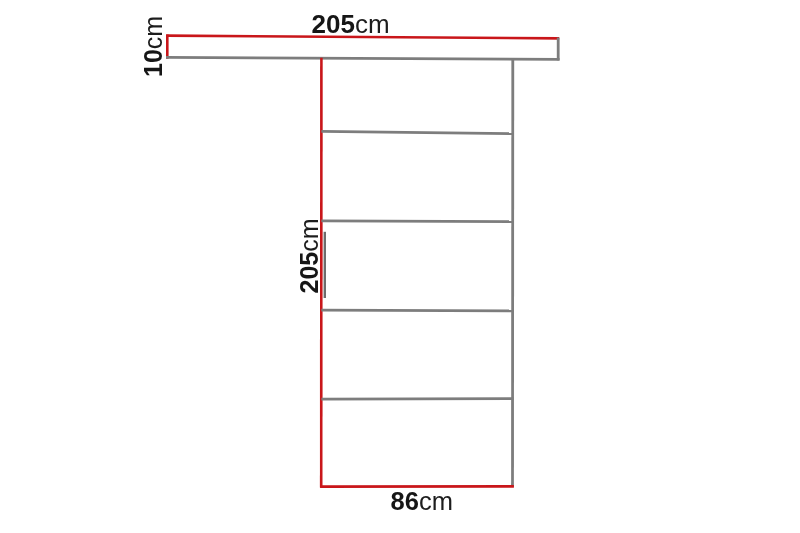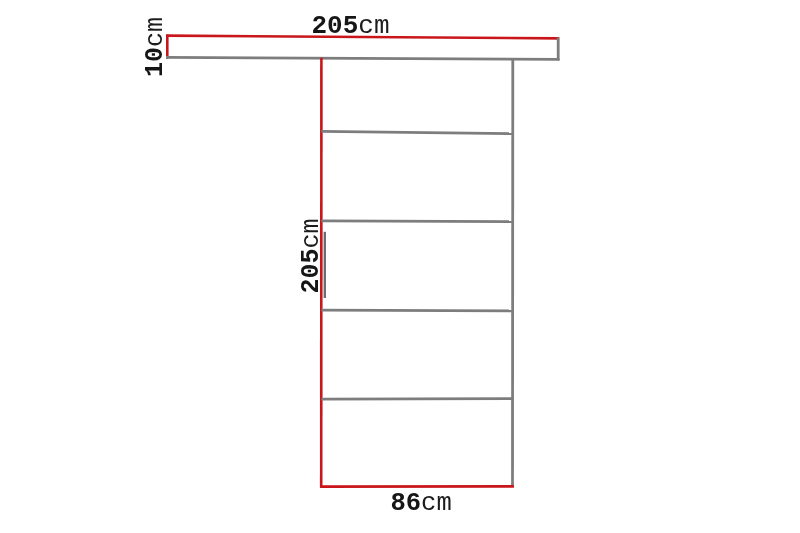--- a/index.html
+++ b/index.html
@@ -1,17 +1,17 @@
 <!DOCTYPE html>
 <html><head>
 <meta charset="utf-8">
 <style>
   html,body{margin:0;padding:0;background:#ffffff;}
   .stage{position:relative;width:800px;height:533px;background:#ffffff;overflow:hidden;
-         font-family:Liberation Mono, monospace;}
+         font-family:Liberation Sans, sans-serif;}
 </style>
 </head>
 <body>
 <div class="stage">
 <svg width="800" height="533" viewBox="0 0 800 533" xmlns="http://www.w3.org/2000/svg">
 
   <rect x="0" y="0" width="800" height="533" fill="#ffffff"></rect>
 
   <path d="M166.2,35.6 L559.2,38.4" stroke="#c9161a" stroke-width="2.6" fill="none"></path>
 

